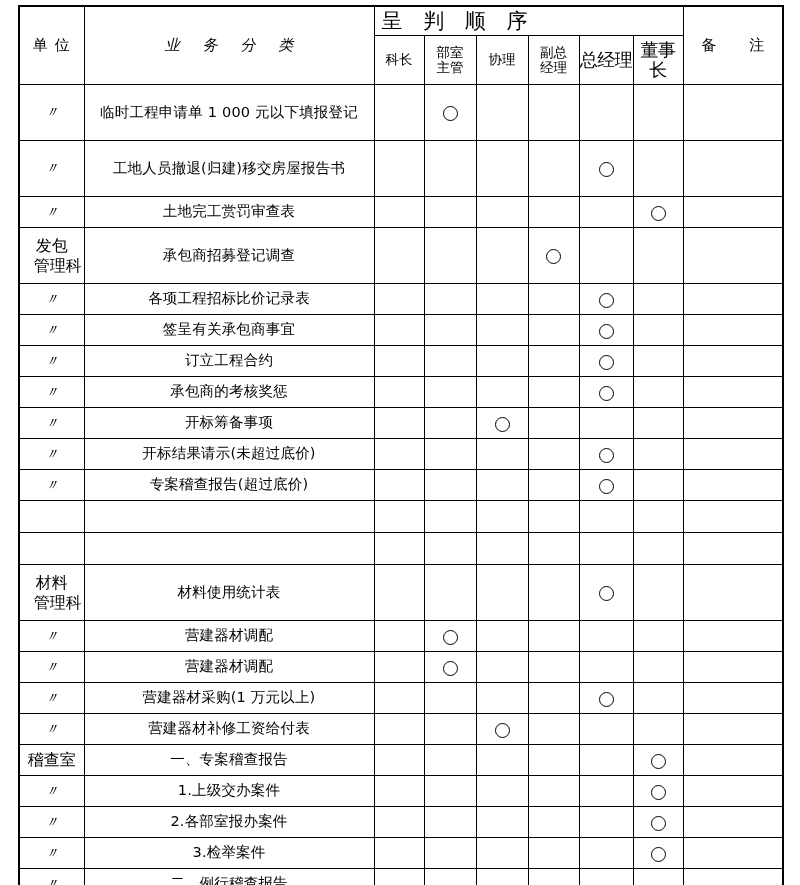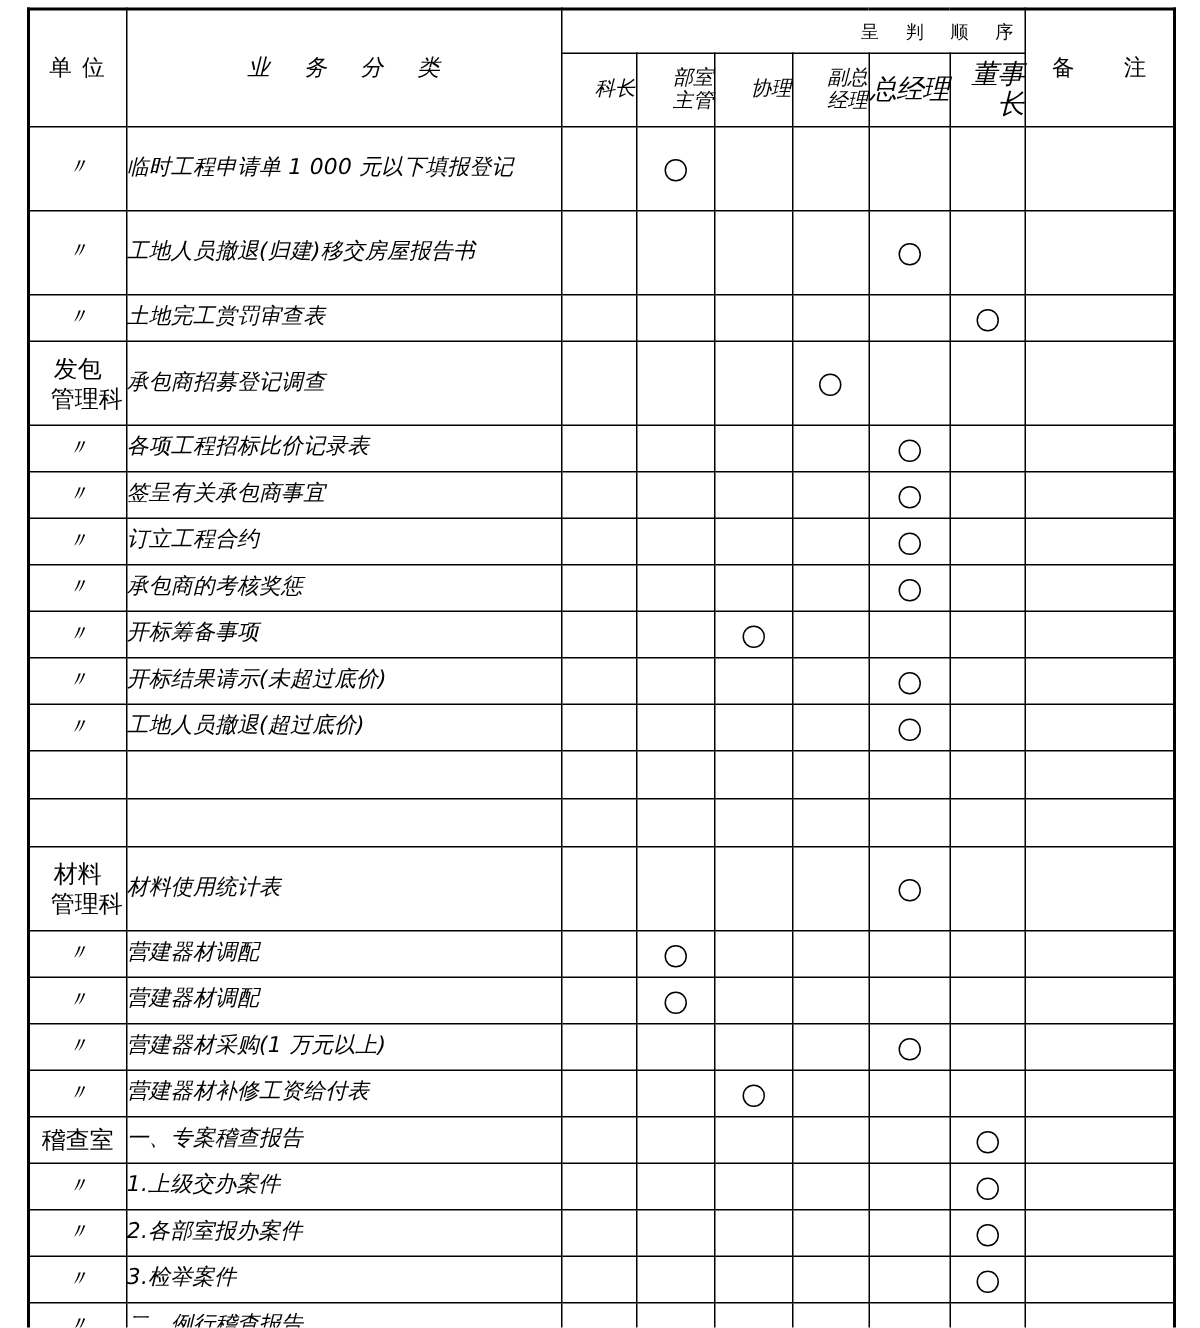--- a/index.html
+++ b/index.html
@@ -48,66 +48,64 @@
   col.c-bushi     { width: 52px; }
   col.c-xieli     { width: 52px; }
   col.c-futotal   { width: 51px; }
   col.c-zongjingli{ width: 54px; }
   col.c-dongshi   { width: 50px; }
   col.c-remark    { width: 100px; }
 
   
   th.grp-title {
     height: 28px;
-    font-size: 12px;
+    font-size: 21px;
     letter-spacing: 7px;
     text-indent: 7px;
-    text-align: right;
+    text-align: left;
   }
   th.hd-unit,
   th.hd-cat,
   th.hd-remark {
     font-size: 15px;
     text-align: center;
   }
   th.hd-unit   { letter-spacing: 1px; margin-top: 30px; }
   th.hd-cat    { letter-spacing: 9px; text-indent: 9px; font-style: italic; }
   th.hd-remark { letter-spacing: 14px; text-indent: 14px; }
 
   th.hd-role {
     font-size: 13.5px;
-    text-align: right;
+    text-align: center;
     line-height: 1.12;
     height: 48px;
     padding: 0 1px;
-    font-style: italic;
   }
   th.hd-role .r2 { display: block; }
   th.hd-role.tight { font-size: 18px; letter-spacing: -0.5px; }
 
   
   td.unit {
     text-align: center;
     font-size: 16px;
     line-height: 1.22;
     letter-spacing: 0px;
   }
   td.unit .u2 { display: block; margin-left: 12px; }
   td.unit.ditto {
     font-size: 15px;
     font-family: "Liberation Serif", "DejaVu Serif", serif;
     font-style: italic;
   }
   td.cat {
-    text-align: left;
+    text-align: center;
     font-size: 14.5px;
     padding: 0 4px 0 9px;
     line-height: 1.45;
     letter-spacing: 0.2px;
-    font-style: italic;
   }
   td.mark {
     text-align: center;
   }
   .circle {
     display: inline-block;
     width: 15px;
     height: 15px;
     border: 1.6px solid #000;
     border-radius: 50%;
@@ -259,21 +257,21 @@
           <td class="mark"></td>
           <td class="mark"></td>
           <td class="mark"></td>
           <td class="mark"></td>
           <td class="mark"><span class="circle"></span></td>
           <td class="mark"></td>
           <td class="mark"></td>
         </tr>
         <tr class="r1">
           <td class="unit ditto"><span>〃</span></td>
-          <td class="cat">工地人员撤退(超过底价)</td>
+          <td class="cat">专案稽查报告(超过底价)</td>
           <td class="mark"></td>
           <td class="mark"></td>
           <td class="mark"></td>
           <td class="mark"></td>
           <td class="mark"><span class="circle"></span></td>
           <td class="mark"></td>
           <td class="mark"></td>
         </tr>
         <tr class="blank">
           <td class="unit"></td>

